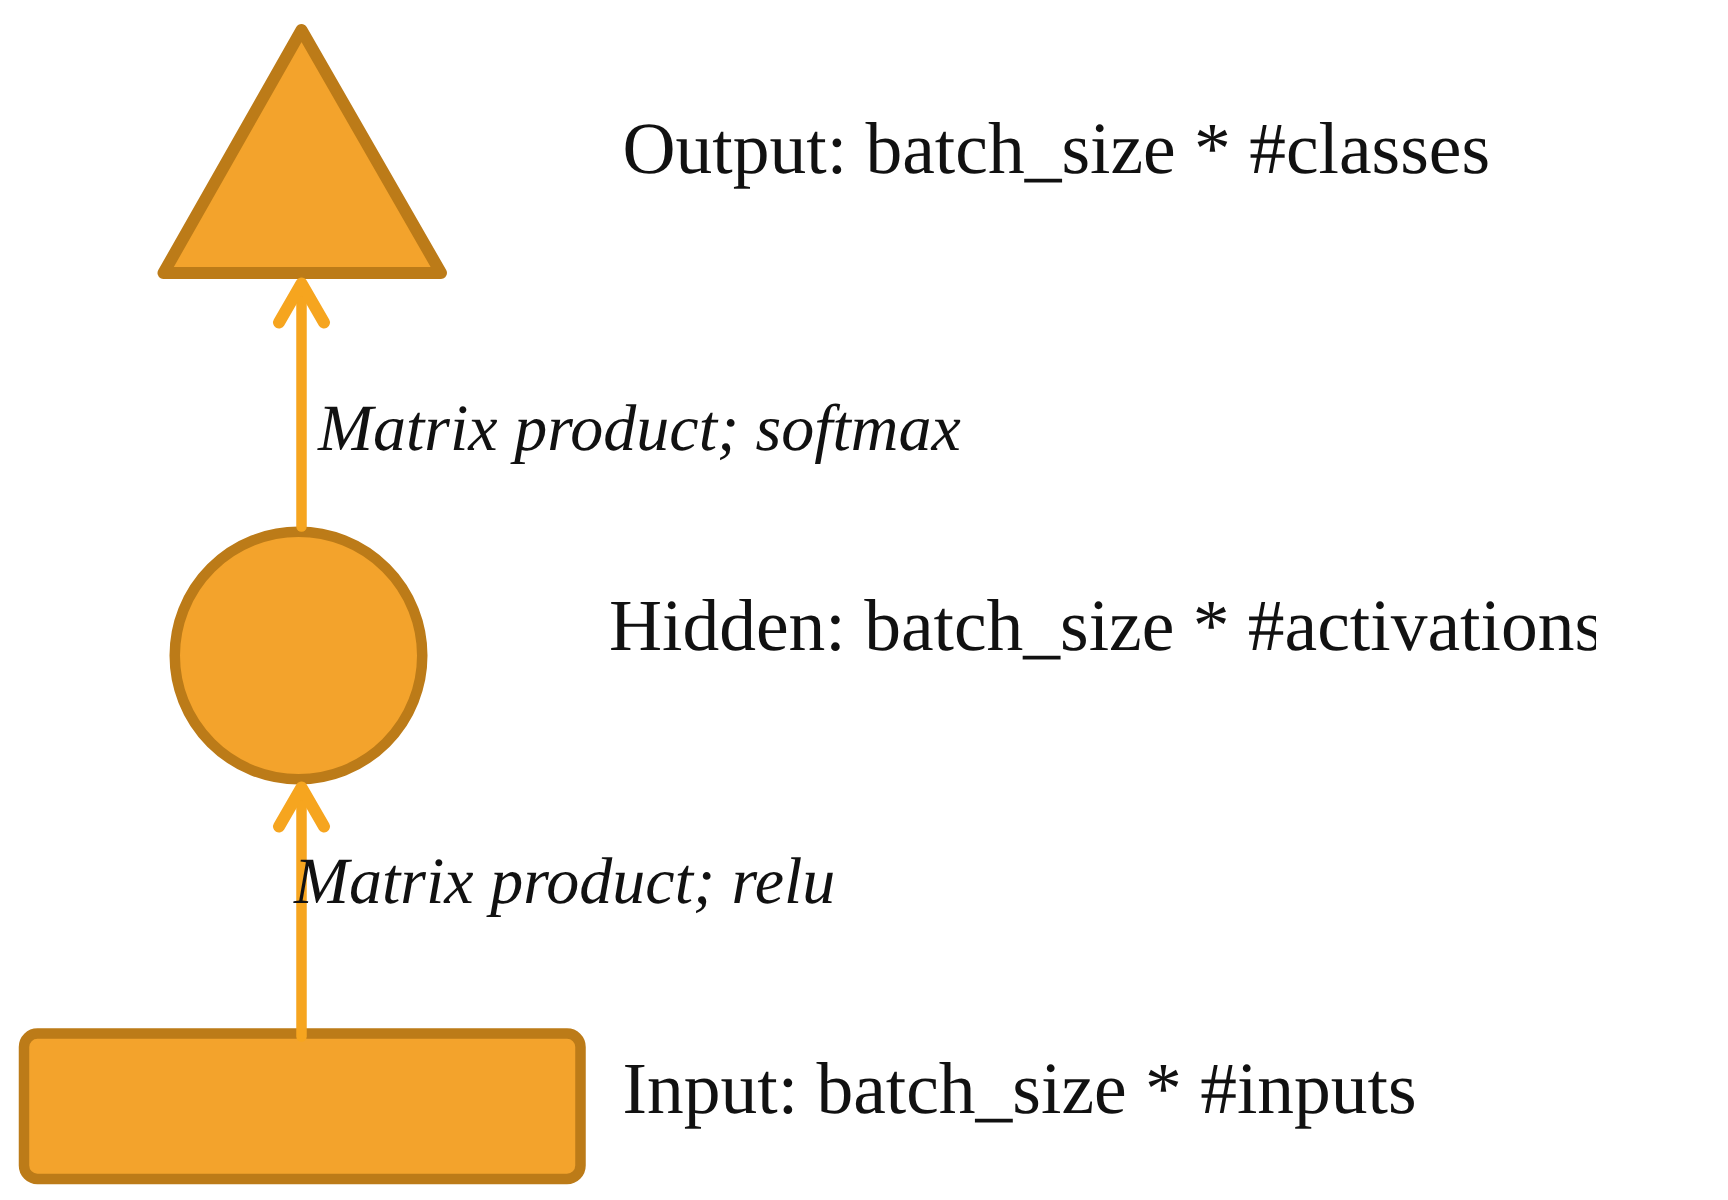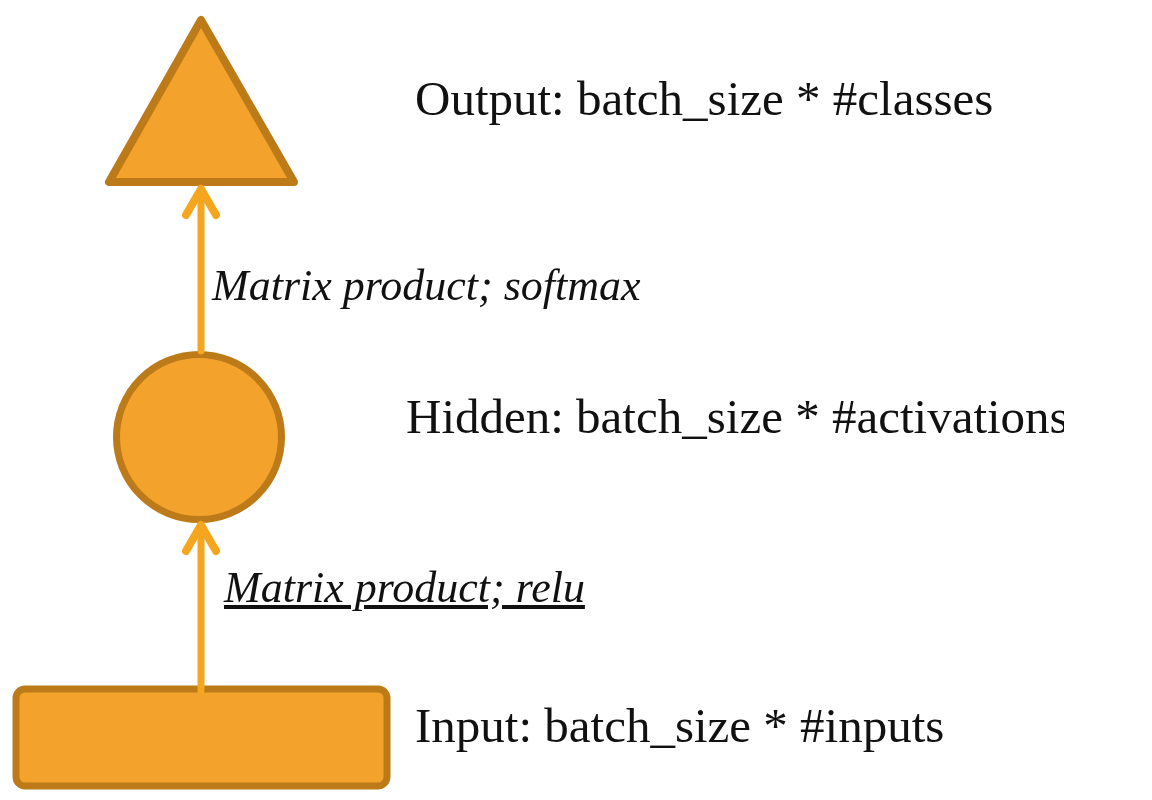--- a/index.html
+++ b/index.html
@@ -33,21 +33,21 @@
     position: absolute;
     font-size: 44px;
     line-height: 1.2;
     font-style: italic;
     color: #111111;
     white-space: nowrap;
   }
   .lbl-output { left: 415px; top: 70px; }
   .lbl-softmax { left: 212px; top: 240px; margin-top: 20px; }
   .lbl-hidden { left: 406px; top: 388px; }
-  .lbl-relu { left: 224px; top: 562px; text-decoration: underline; }
+  .lbl-relu { left: 196px; top: 562px; }
   .lbl-input { left: 415px; top: 697px; }
 </style>
 </head>
 <body>
 
 <div class="canvas">
 
   <svg class="diagram-svg" viewBox="0 0 1152 800" xmlns="http://www.w3.org/2000/svg">
 
     <path d="M 201 20 L 109 182 L 294 182 Z" stroke-width="8" stroke-linejoin="round" fill="#F3A32C" stroke="#BC7B18"></path>

